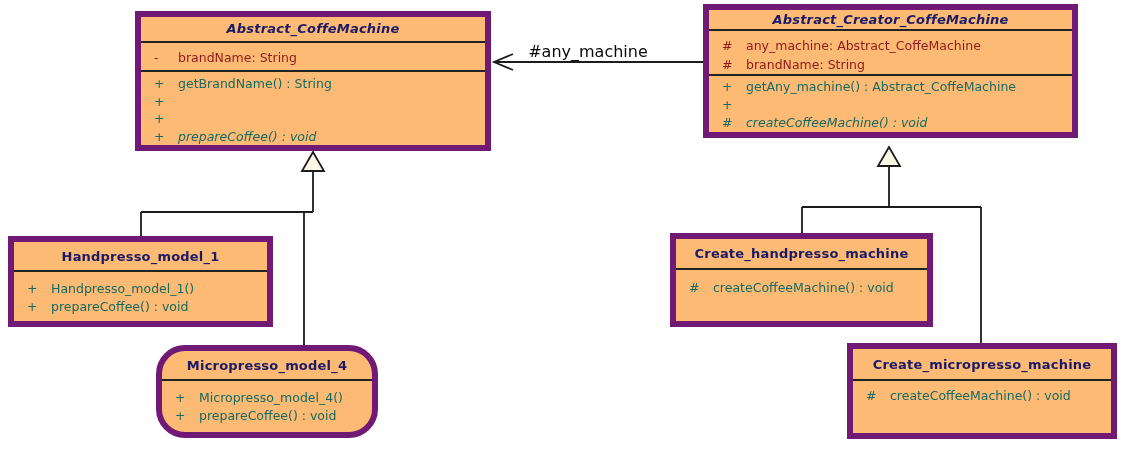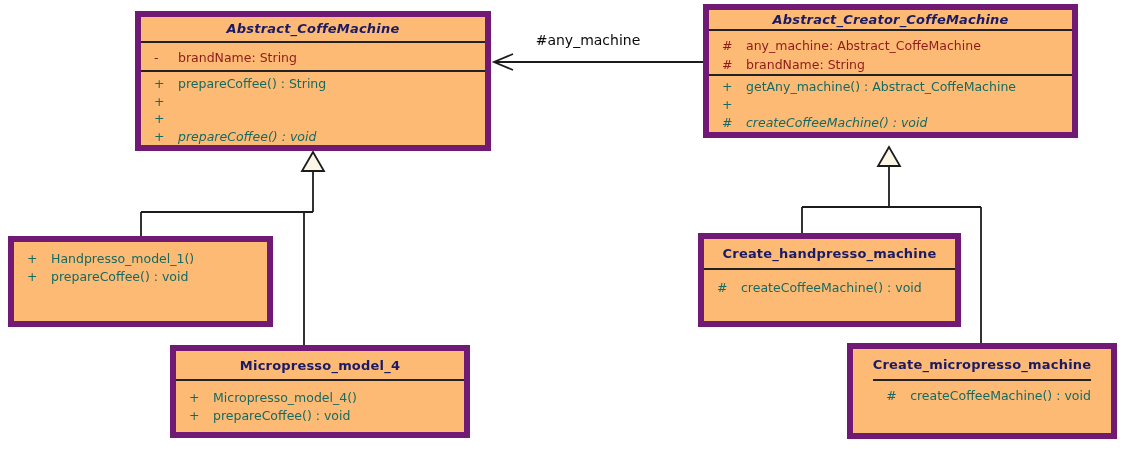--- a/index.html
+++ b/index.html
@@ -50,32 +50,32 @@
   #c0 .methods{padding-top:3px;}
   #c0 .methods .row{line-height:17.5px;}
   #c1{left:703px;top:4px;width:375px;height:134px;}
   #c1 .title{height:28px;}
   #c1 .attrs{height:48px;padding-top:5px;}
   #c1 .attrs .row{line-height:19px;}
   #c1 .methods{padding-top:2px;}
   #c2{left:8px;top:236px;width:265px;height:91px;}
   #c2 .title{height:30px;}
   #c2 .methods{padding-top:8px;}
-  #c3{left:170px;top:345px;width:300px;height:93px;}
+  #c3{left:156px;top:345px;width:222px;height:93px;border-radius:29px;}
   #c3 .title{height:30px;}
   #c3 .methods{padding-top:8px;}
-  #c4{left:698px;top:233px;width:263px;height:94px;}
+  #c4{left:670px;top:233px;width:263px;height:94px;}
   #c4 .title{height:31px;}
   #c4 .methods{padding-top:9px;}
-  #c5{left:847px;top:343px;width:270px;height:96px;align-items:center;}
+  #c5{left:847px;top:343px;width:270px;height:96px;}
   #c5 .title{height:32px;}
   #c5 .methods{padding-top:6px;}
   #assoc-label{
-    position:absolute;left:528px;top:32px;width:120px;
-    text-align:center;font-size:14px;color:#0a0a0a;white-space:nowrap;
+    position:absolute;left:528px;top:42px;width:120px;
+    text-align:center;font-size:16px;color:#0a0a0a;white-space:nowrap;
   }
 </style>
 </head>
 <body>
 
 <div id="canvas">
 
   <svg id="wires" viewBox="0 0 1123 450" xmlns="http://www.w3.org/2000/svg">
 
     <line x1="703" y1="62" x2="496" y2="62" stroke="#1c1c1c" stroke-width="1.8"></line>
@@ -100,21 +100,21 @@
     <div class="title ab">Abstract_CoffeMachine</div>
     <div class="comp attrs">
       <div class="row a">
         <span class="vis">-</span>
         <span class="txt">brandName: String</span>
       </div>
     </div>
     <div class="comp methods">
       <div class="row m">
         <span class="vis">+</span>
-        <span class="txt">prepareCoffee() : String</span>
+        <span class="txt">getBrandName() : String</span>
       </div>
       <div class="row m">
         <span class="vis">+</span>
       </div>
       <div class="row m">
         <span class="vis">+</span>
       </div>
       <div class="row m it">
         <span class="vis">+</span>
         <span class="txt">prepareCoffee() : void</span>
@@ -143,20 +143,21 @@
         <span class="vis">+</span>
       </div>
       <div class="row m it">
         <span class="vis">#</span>
         <span class="txt">createCoffeeMachine() : void</span>
       </div>
     </div>
   </div>
 
   <div class="uml-class" id="c2">
+    <div class="title">Handpresso_model_1</div>
     <div class="comp methods">
       <div class="row m">
         <span class="vis">+</span>
         <span class="txt">Handpresso_model_1()</span>
       </div>
       <div class="row m">
         <span class="vis">+</span>
         <span class="txt">prepareCoffee() : void</span>
       </div>
     </div>

